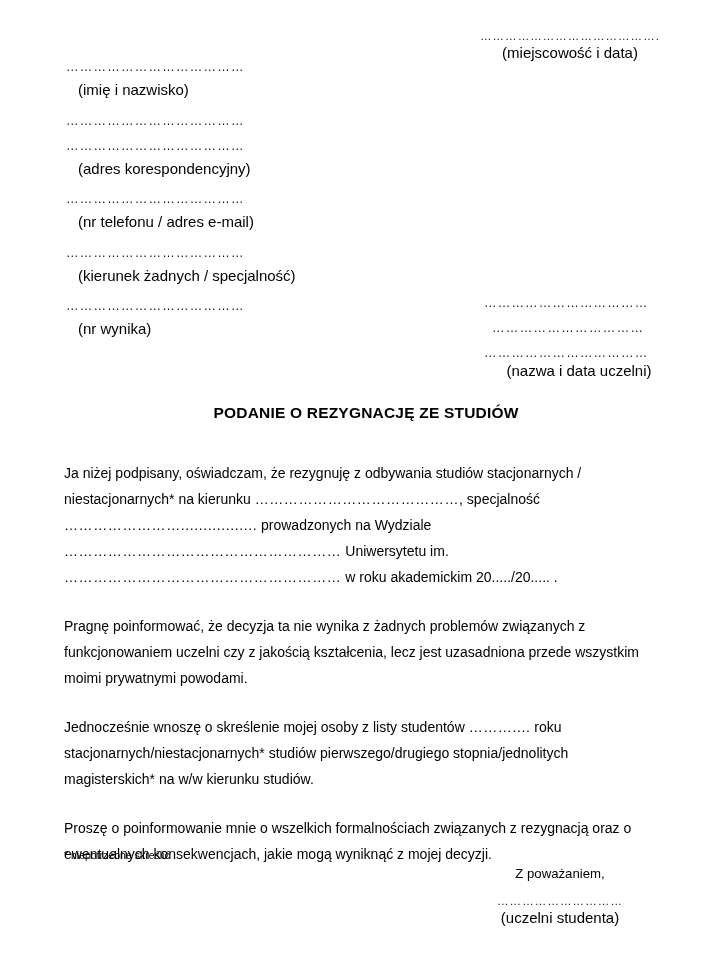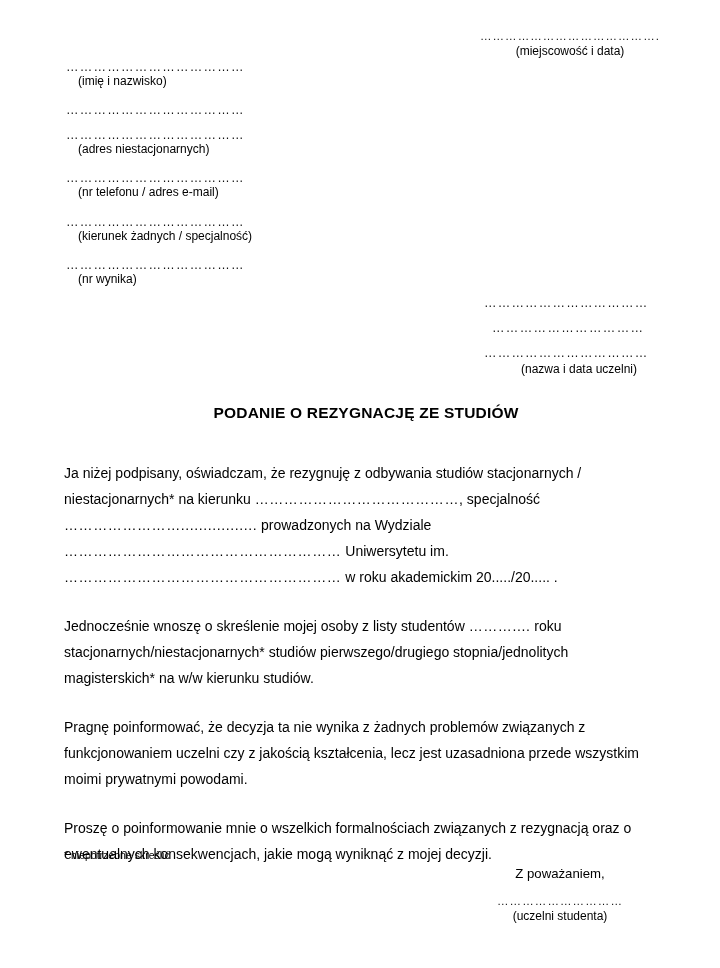--- a/index.html
+++ b/index.html
@@ -27,35 +27,35 @@
 
   .dots {
     font-family: "Liberation Sans", sans-serif;
     letter-spacing: 0.5px;
     white-space: nowrap;
     overflow: hidden;
     color: #111111;
   }
 
   .caption {
-    font-size: 12px;
+    font-size: 15px;
     color: #000000;
     white-space: nowrap;
     line-height: 1.1;
   }
 
   
   #meta-block { left: 470px; top: 30px; width: 200px; text-align: center; }
   #meta-block .dots { font-size: 11.5px; letter-spacing: 1.05px; }
   #meta-block .caption { margin-top: 3px; }
 
   
   #applicant-block { left: 66px; top: 60px; width: 200px; }
   #applicant-block .line { font-size: 12.5px; letter-spacing: 1.25px; white-space: nowrap; }
-  #applicant-block .caption { margin-top: 1px; padding-left: 12px; }
+  #applicant-block .caption { margin-top: 8px; padding-left: 12px; }
   .gap-sm { height: 11px; }
   .gap-md { height: 15px; }
 
   
   #university-block { left: 484px; top: 296px; width: 190px; }
   #university-block .line { font-size: 12.5px; letter-spacing: 1.2px; white-space: nowrap; }
   #university-block .ln2 { letter-spacing: 1.35px; padding-left: 8px; }
   #university-block .caption { margin-top: 3px; text-align: center; }
 
   
@@ -103,21 +103,21 @@
   <div class="abs" id="applicant-block">
 
     <div class="line dots">…………………………………</div>
     <div class="caption">(imię i nazwisko)</div>
 
     <div class="gap-md"></div>
 
     <div class="line dots">…………………………………</div>
     <div class="gap-sm"></div>
     <div class="line dots">…………………………………</div>
-    <div class="caption">(adres niestacjonarnych)</div>
+    <div class="caption">(adres korespondencyjny)</div>
 
     <div class="gap-md"></div>
 
     <div class="line dots">…………………………………</div>
     <div class="caption">(nr telefonu / adres e-mail)</div>
 
     <div class="gap-md"></div>
 
     <div class="line dots">…………………………………</div>
     <div class="caption">(kierunek żadnych / specjalność)</div>
@@ -137,23 +137,23 @@
     <div class="line dots">………………………………</div>
     <div class="caption">(nazwa i data uczelni)</div>
   </div>
 
   <div class="abs" id="doc-title">PODANIE O REZYGNACJĘ ZE STUDIÓW</div>
 
   <div class="abs" id="body-text">
 
     <p><span>Ja niżej podpisany, oświadczam, że rezygnuję z odbywania studiów stacjonarnych / niestacjonarnych* na kierunku </span><span class="inline-dots">……………………………………</span><span>, specjalność </span><span class="inline-dots">…………………….................</span><span> prowadzonych na Wydziale </span><span class="inline-dots">…………………………………………………</span><span> Uniwersytetu im. </span><span class="inline-dots">…………………………………………………</span><span> w roku akademickim 20...../20..... .</span></p>
 
+    <p>Pragnę poinformować, że decyzja ta nie wynika z żadnych problemów związanych z funkcjonowaniem uczelni czy z jakością kształcenia, lecz jest uzasadniona przede wszystkim moimi prywatnymi powodami.</p>
+
     <p><span>Jednocześnie wnoszę o skreślenie mojej osoby z listy studentów </span><span class="inline-dots">………....</span><span> roku stacjonarnych/niestacjonarnych* studiów pierwszego/drugiego stopnia/jednolitych magisterskich* na w/w kierunku studiów.</span></p>
-
-    <p>Pragnę poinformować, że decyzja ta nie wynika z żadnych problemów związanych z funkcjonowaniem uczelni czy z jakością kształcenia, lecz jest uzasadniona przede wszystkim moimi prywatnymi powodami.</p>
 
     <p>Proszę o poinformowanie mnie o wszelkich formalnościach związanych z rezygnacją oraz o ewentualnych konsekwencjach, jakie mogą wyniknąć z mojej decyzji.</p>
 
   </div>
 
   <div class="abs" id="footnote">* niepotrzebne skreślić</div>
 
   <div class="abs" id="signature-block">
     <div class="salutation">Z poważaniem,</div>
     <div class="dots">…………………………</div>

